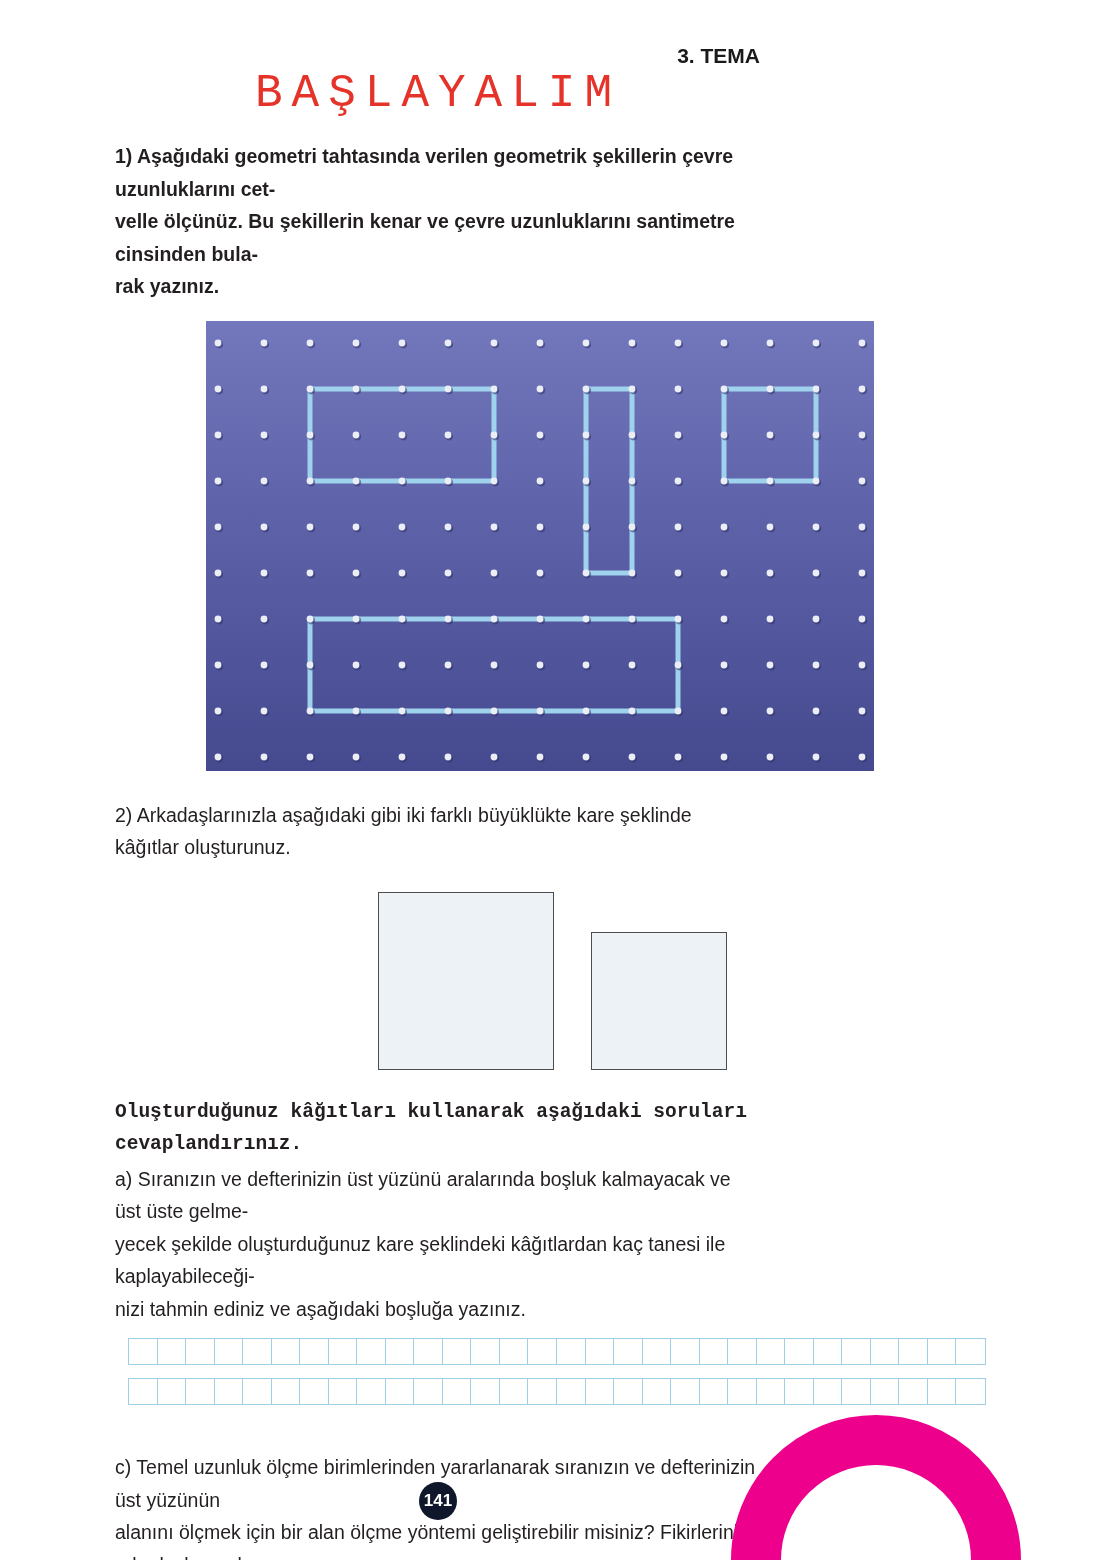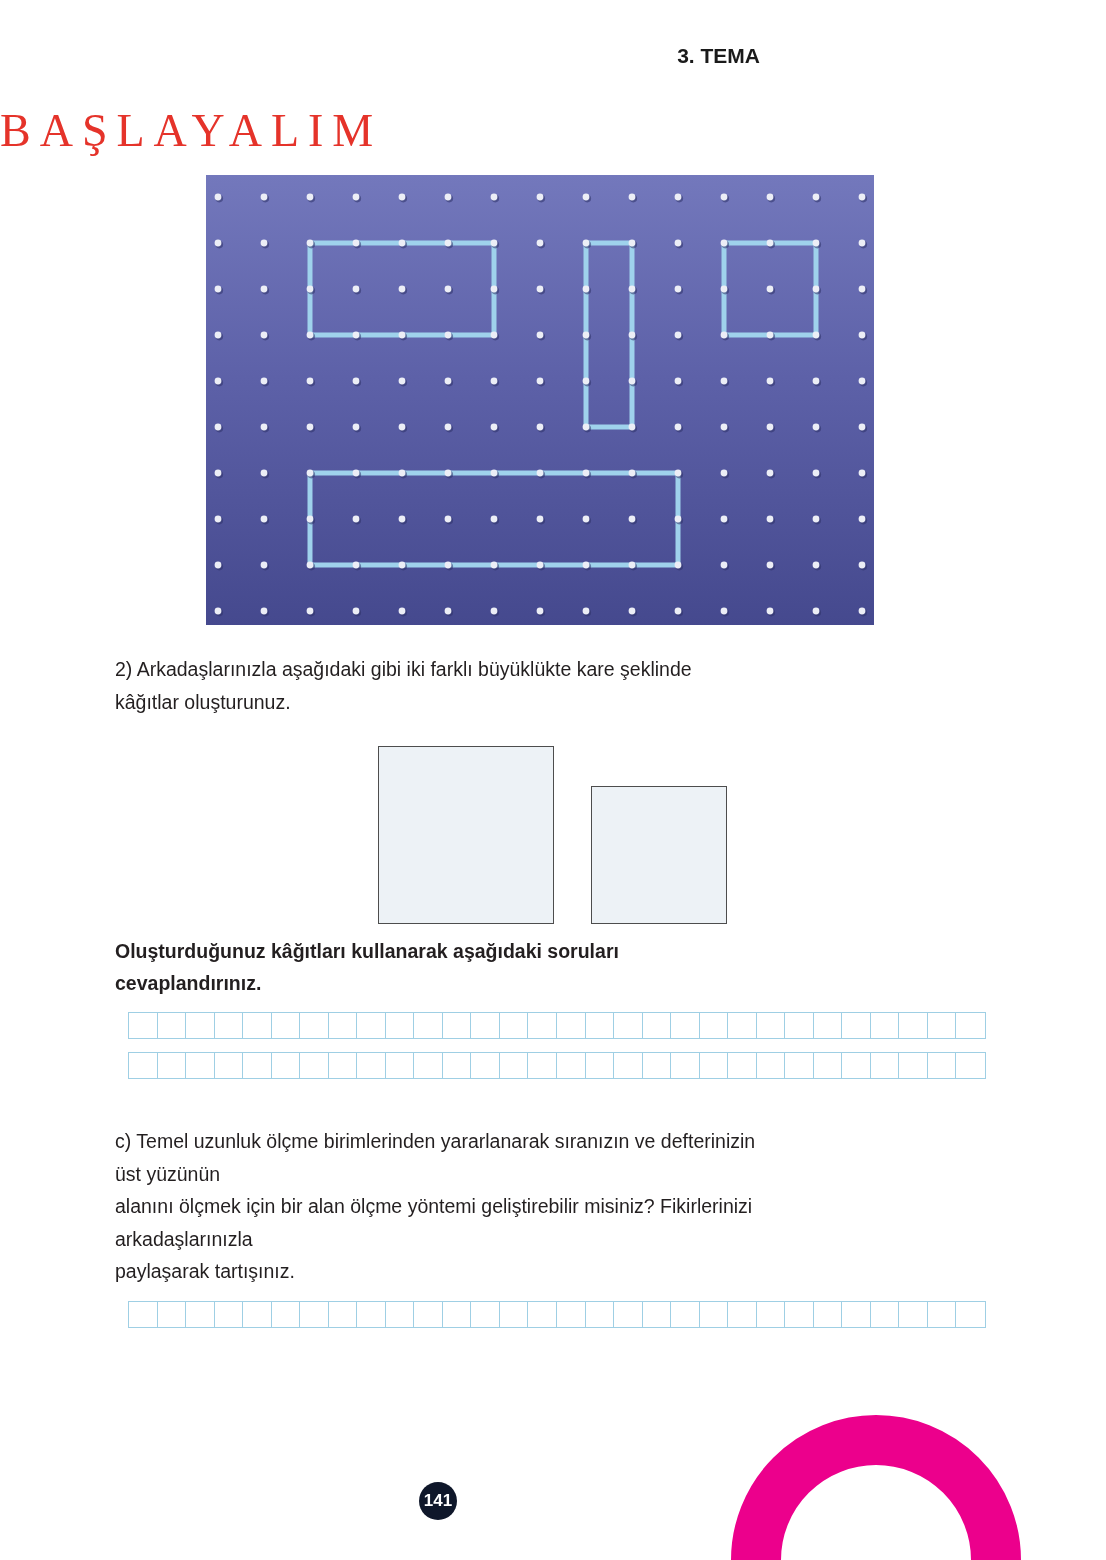--- a/index.html
+++ b/index.html
@@ -15,22 +15,22 @@
 
   .tema {
     text-align:right;
     padding:44px 116px 0 0;
     font-size:21px;
     font-weight:bold;
     color:#1a1a1a;
   }
 
   .page-title {
-    margin-top:36px;
-    font-family:Liberation Serif, serif;
+    text-align:center;
+    font-family:Liberation Mono, monospace;
     font-size:46px;
     font-weight:500;
     letter-spacing:9px;
     color:#e5332a;
   }
 
   .content { padding:0 116px 0 115px; }
 
   .para {
     font-size:19.5px;
@@ -59,21 +59,21 @@
     align-items:flex-end;
     gap:37px;
   }
   .paper-square {
     background:#edf2f6;
     border:1px solid #4d4d4d;
   }
   .paper-square.large { width:176px; height:178px; }
   .paper-square.small { width:136px; height:138px; }
 
-  .instruction { margin-top:11px; font-size:19.5px; font-weight:bold; line-height:32px; }
+  .instruction { margin-top:26px; font-size:19.5px; font-weight:bold; line-height:32px;font-family:Liberation Mono, monospace; }
 
   .item { margin-top:3px; }
   .item-b { margin-top:30px; }
   .item-c { margin-top:46px; }
 
   .answer-grid {
     margin-top:13px;
     margin-left:13px;
     width:858px;
     height:27px;
@@ -116,20 +116,23 @@
 <body>
 
 <div class="page">
 
   <div class="tema">3. TEMA</div>
 
   <div class="page-title">BAŞLAYALIM</div>
 
   <div class="content">
 
+    <div class="para bold q1">1) Aşağıdaki geometri tahtasında verilen geometrik şekillerin çevre uzunluklarını cet-
+velle ölçünüz. Bu şekillerin kenar ve çevre uzunluklarını santimetre cinsinden bula-
+rak yazınız.</div>
 
     <div class="geoboard-wrap">
       <svg width="668" height="450" viewBox="0 0 668 450" xmlns="http://www.w3.org/2000/svg">
           <defs>
             <linearGradient id="gbgrad" x1="0" y1="0" x2="0" y2="1">
               <stop offset="0" stop-color="#7378bc"></stop>
               <stop offset="0.45" stop-color="#5d61a8"></stop>
               <stop offset="1" stop-color="#45498e"></stop>
             </linearGradient>
           </defs>
@@ -443,20 +446,23 @@
 
     <div class="para q2">2) Arkadaşlarınızla aşağıdaki gibi iki farklı büyüklükte kare şeklinde kâğıtlar oluşturunuz.</div>
 
     <div class="squares-row">
       <div class="paper-square large"></div>
       <div class="paper-square small"></div>
     </div>
 
     <div class="instruction">Oluşturduğunuz kâğıtları kullanarak aşağıdaki soruları cevaplandırınız.</div>
 
+    <div class="para item">a) Sıranızın ve defterinizin üst yüzünü aralarında boşluk kalmayacak ve üst üste gelme-
+yecek şekilde oluşturduğunuz kare şeklindeki kâğıtlardan kaç tanesi ile kaplayabileceği-
+nizi tahmin ediniz ve aşağıdaki boşluğa yazınız.</div>
     <div class="answer-grid">
         <div class="cell"></div>
         <div class="cell"></div>
         <div class="cell"></div>
         <div class="cell"></div>
         <div class="cell"></div>
         <div class="cell"></div>
         <div class="cell"></div>
         <div class="cell"></div>
         <div class="cell"></div>

